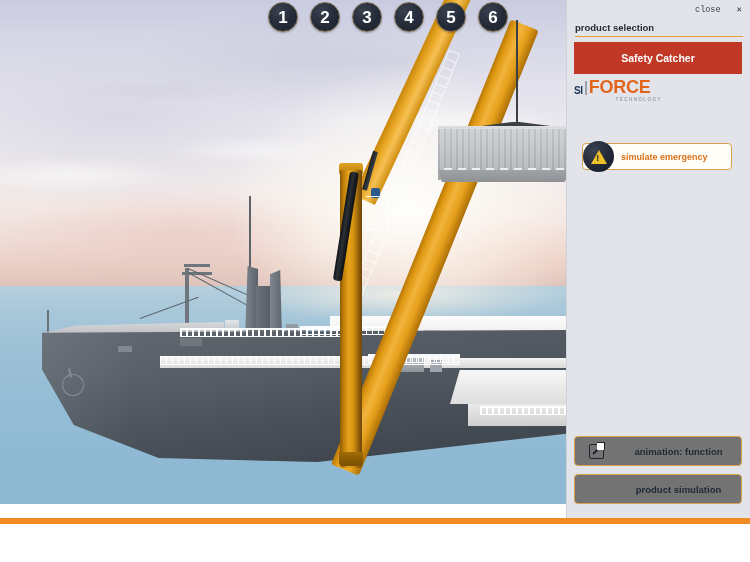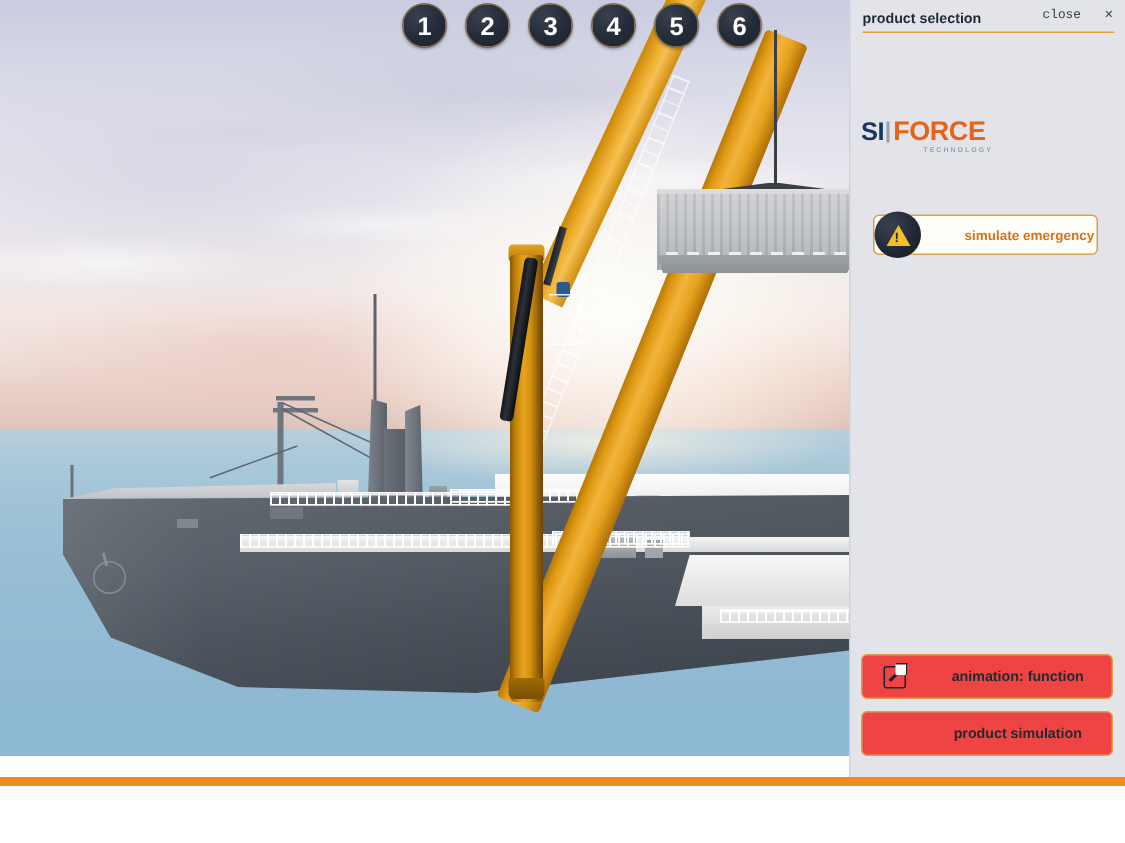--- a/index.html
+++ b/index.html
@@ -257,34 +257,34 @@
   .close-row {
     position:absolute; right:8px; top:5px; display:flex; align-items:center; gap:16px;
     font-size:8.5px; color:#3a4049; cursor:pointer;font-family:Liberation Mono, monospace;
   }
   .close-x { font-size:9px; line-height:1; }
   .sec-head {
     position:absolute; left:8px; width:168px;
     font-size:9.5px; font-weight:bold; color:#1f2933;
     padding-bottom:3px; border-bottom:1.5px solid #e8a13a;
   }
-  #sec-product { top:7px; }
+  #sec-product { top:22px; }
   #sec-simulation { top:118px; }
   .safety-btn {
     position:absolute; left:574px; top:42px; width:168px; height:32px;
     background:#c13826; color:#fff; border:none;
     font-family:"Liberation Sans", sans-serif;
     font-size:10.5px; font-weight:bold; cursor:pointer;
     display:flex; align-items:center; justify-content:center;
   }
   .siforce {
     position:absolute; left:574px; top:78px; width:90px; height:24px; cursor:pointer;
   }
   .sf-row { display:flex; align-items:flex-end; line-height:1; }
-  .sf-si { font-size:17px; font-weight:bold; color:#18355c; letter-spacing:-0.3px; }
+  .sf-si { font-size:10px; font-weight:bold; color:#18355c; letter-spacing:-0.3px; }
   .sf-bar { width:2px; height:14px; background:#9aa1ac; margin:0 2px 1px 2px; }
   .sf-force { font-size:18px; font-weight:bold; color:#e2651b; letter-spacing:-0.3px; }
   .sf-tech { font-size:4.6px; letter-spacing:1.4px; color:#9aa1ac; font-weight:bold;
     text-align:right; margin-top:1px; padding-right:2px; }
 
   .sim-btn {
     position:absolute; left:582px; top:143px; width:150px; height:27px;
     background:#fffdf7; border:1px solid #d9a14b; border-radius:4px;
     display:flex; align-items:center; cursor:pointer;
   }
@@ -295,26 +295,26 @@
   }
   .warn-tri {
     width:0; height:0; border-left:8px solid transparent; border-right:8px solid transparent;
     border-bottom:14px solid #f0c02a; position:relative;
   }
   .warn-tri:after {
     content:"!"; position:absolute; left:-2.2px; top:4px; font-size:9px; font-weight:bold;
     color:#1c2230; line-height:1;
   }
   .sim-label {
-    margin-left:60px; font-size:9px; font-weight:bold; color:#d8721b;
+    margin-left:38px; font-size:9px; font-weight:bold; color:#d8721b;
   }
 
   .panel-btn {
     position:absolute; left:574px; width:168px; height:30px;
-    background:#ef4444; border:1px solid #d9a14b; border-radius:4px;
+    background:#737373; border:1px solid #d9a14b; border-radius:4px;
     display:flex; align-items:center; justify-content:center;
     font-size:9.5px; font-weight:bold; color:#222a33; cursor:pointer;padding-left:41px;
   }
   #btn-animation { top:436px; }
   #btn-product-info { top:474px; }
   .ext-icon {
     position:absolute; left:14px; top:7px; width:15px; height:15px;
     border:1.6px solid #1c2230; border-radius:2px;
   }
   .ext-icon:before {
@@ -415,20 +415,21 @@
   </div>
 
   <div class="sidebar">
     <div class="close-row">
       <span>close</span>
       <span class="close-x">✕</span>
     </div>
     <div class="sec-head" id="sec-product">product selection</div>
   </div>
 
+  <button class="safety-btn">Safety Catcher</button>
 
   <div class="siforce">
     <div class="sf-row">
       <span class="sf-si">SI</span>
       <span class="sf-bar"></span>
       <span class="sf-force">FORCE</span>
     </div>
     <div class="sf-tech">TECHNOLOGY</div>
   </div>
 

